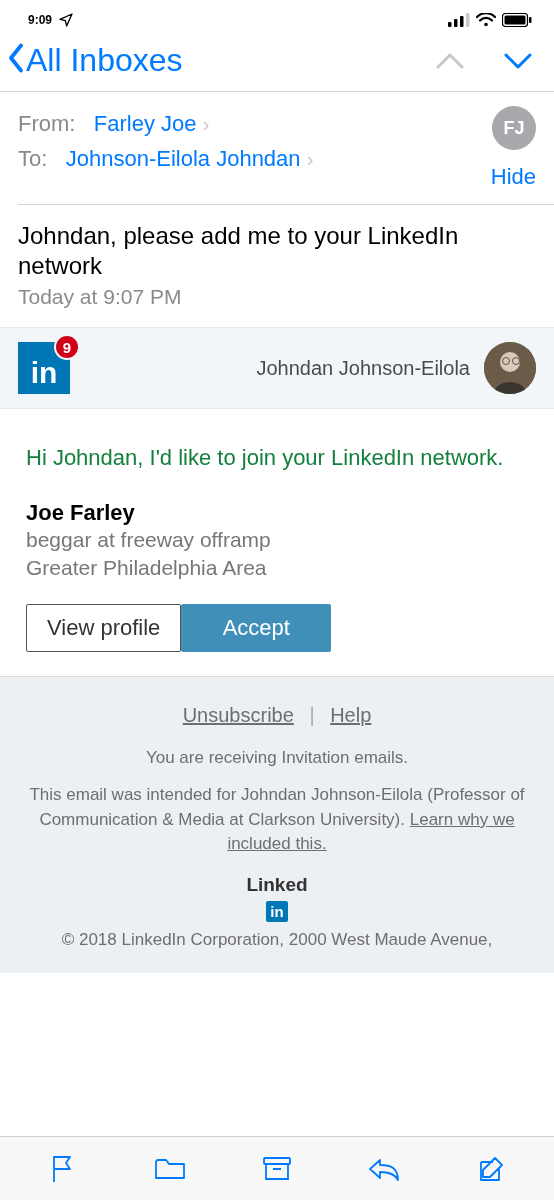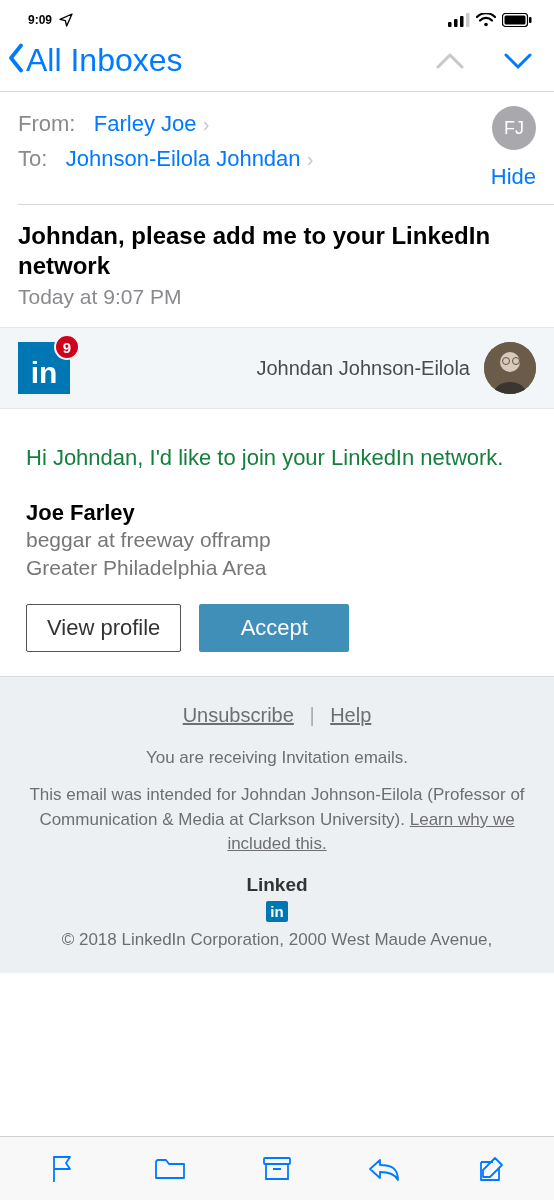--- a/index.html
+++ b/index.html
@@ -48,27 +48,27 @@
   }
   .header-fields { font-size: 22px; line-height: 1.6; }
   .label { color: #8a8a8e; }
   .link-name { color: #007aff; }
   .chev-gray { color: #c7c7cc; font-size: 20px; }
   .header-right { display: flex; flex-direction: column; align-items: flex-end; gap: 14px; }
   .avatar-circle {
     width: 44px; height: 44px; border-radius: 50%;
     background: #a9a9ad; color: #fff;
     display: flex; align-items: center; justify-content: center;
-    font-size: 18px; font-weight: 400;
+    font-size: 18px; font-weight: 700;
   }
   .hide-link { color: #007aff; font-size: 22px; }
 
   
   .subject-block { padding: 4px 18px 18px 18px; }
-  .subject { font-size: 24px; font-weight: 700; line-height: 1.25; }
+  .subject { font-size: 24px; font-weight: 400; line-height: 1.25; }
   .date { color: #8a8a8e; font-size: 21px; margin-top: 4px; }
 
   
   .li-banner {
     background: #f3f6f8;
     border-top: 1px solid #e6e9ec;
     border-bottom: 1px solid #e6e9ec;
     display: flex;
     align-items: center;
     padding: 14px 18px;
@@ -105,21 +105,21 @@
     overflow: hidden;
     display: flex; align-items: center; justify-content: center;
   }
 
   
   .body-content { padding: 34px 26px 24px 26px; }
   .greeting { font-size: 22px; color: #15803d; line-height: 1.4; }
   .sender-block { margin-top: 26px; }
   .sender-name { font-size: 22px; font-weight: 700; }
   .sender-sub { font-size: 21px; color: #777; line-height: 1.35; }
-  .btn-row { margin-top: 22px; display: flex; gap: 18px; }
+  .btn-row { margin-top: 22px; display: flex; }
   .btn {
     font-size: 22px;
     padding: 10px 20px;
     border-radius: 2px;
     display: inline-flex;
     align-items: center;
     justify-content: center;
     min-width: 150px;
   }
   .btn-outline { border: 1.5px solid #555; color: #333; background: #fff; }

